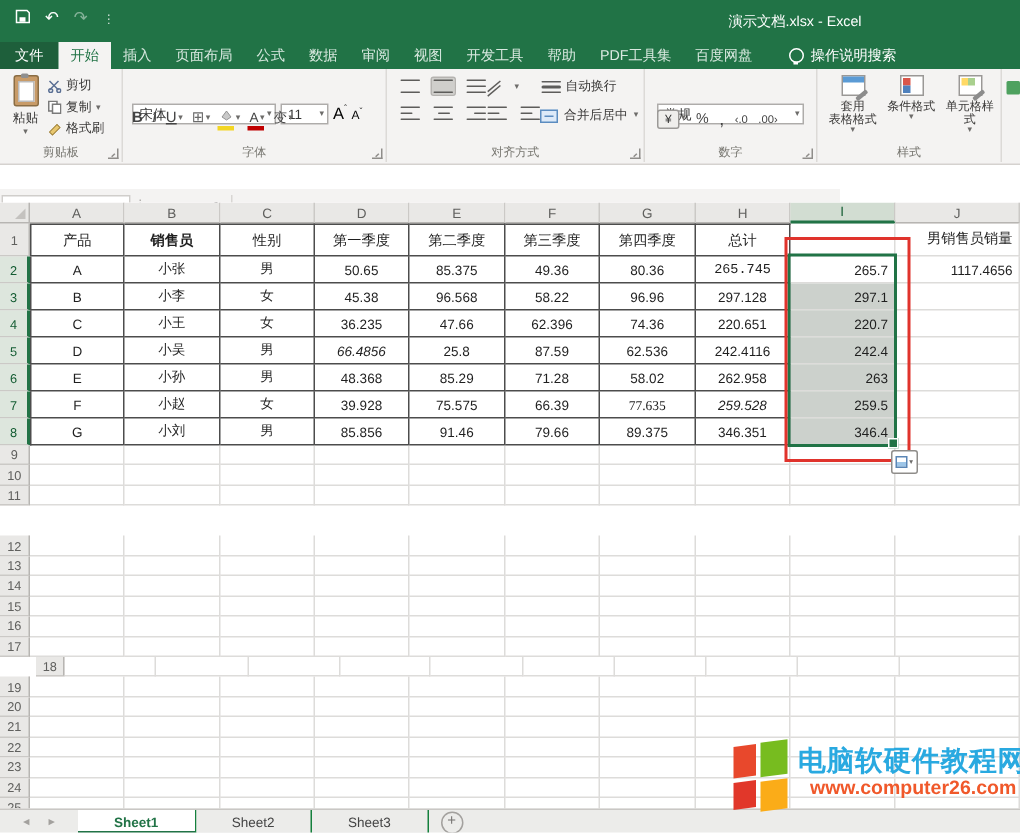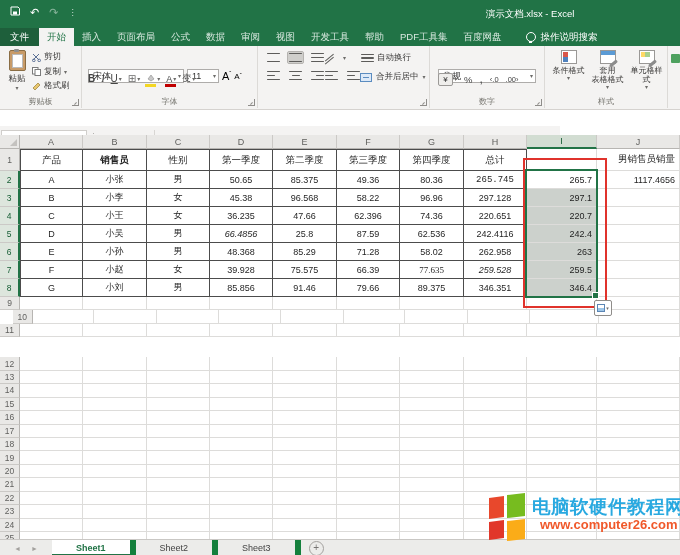--- a/index.html
+++ b/index.html
@@ -105,21 +105,21 @@
   .cell.active{background:#fff}
   .seloutline{position:absolute;left:525px;top:34px;width:73px;height:129px;border:2px solid #217346;box-sizing:border-box;pointer-events:none}
   .fillhandle{position:absolute;right:-3px;bottom:-3px;width:5px;height:5px;background:#217346;border:1px solid #fff}
   .redbox{position:absolute;left:523px;top:23px;width:84px;height:150px;border:2px solid #e0332c;box-sizing:border-box;pointer-events:none}
   .autofill{position:absolute;left:594px;top:165px;width:16px;height:14px;background:#fff;border:1px solid #8f8d8a;border-radius:2px;display:flex;align-items:center;justify-content:center;gap:1px}
   .autofill .pic{width:8px;height:8px;border:1px solid #5b86b5;background:linear-gradient(#fff 50%,#9ec6e8 50%);box-sizing:border-box}
   .autofill .dd{font-size:5px}
   
   .sheetbar{position:absolute;left:0;top:539px;width:680px;height:16px;background:#ececea;border-top:1px solid #c9c7c4;display:flex;align-items:stretch;font-size:9px}
   .navs{width:52px;display:flex;align-items:center;justify-content:center;gap:10px;color:#a3a19e;font-size:7px}
-  .stab{display:flex;align-items:center;padding:0 24px;color:#444;border-right:6px solid #15803d;background:#ececea}
+  .stab{display:flex;align-items:center;padding:0 24px;color:#444;border-right:1px solid #15803d;background:#ececea}
   .stab.active{background:#fff;color:#217346;font-weight:bold;box-shadow:inset 0 -2px 0 #217346}
   .addsheet{width:13px;height:13px;margin:1px 0 0 8px;border:1px solid #a3a19e;border-radius:50%;color:#767472;font-size:10px;line-height:11px;text-align:center;align-self:center}
   
   .wmark{position:absolute;left:488px;top:490px;width:192px;height:50px;pointer-events:none}
   .wlogo{position:absolute;left:0;top:0;width:40px;height:50px}
   .pane{position:absolute;transform:skewY(-7deg)}
   .wl-tl{left:1px;top:7px;width:15px;height:21px;background:#e8482c}
   .wl-tr{left:19px;top:4px;width:18px;height:23px;background:#77bc1f}
   .wl-bl{left:1px;top:31px;width:15px;height:18px;background:#e1372a}
   .wl-br{left:19px;top:30px;width:18px;height:20px;background:#fbac18}
@@ -308,20 +308,21 @@
             <i></i>
           </span>
         <span>自动换行</span>
       </div>
       <div class="wm">
         <span class="mcell"></span>
         <span>合并后居中</span>
         <span class="dd">▾</span>
       </div>
     </div>
+    <div class="glabel">对齐方式</div>
     <div class="launcher"></div>
   </div>
 
   <div class="grp" style="width:115px">
     <div class="fontrow1" style="left:8px">
       <div class="selbox" style="width:98px">
         <span>常规</span>
           <span class="dd">▾</span>
       </div>
     </div>
@@ -335,28 +336,28 @@
       <span class="decbtn">‹.0</span>
       <span class="decbtn">.00›</span>
     </div>
     <div class="glabel">数字</div>
     <div class="launcher"></div>
   </div>
 
   <div class="grp" style="width:123px">
     <div class="stybtns">
       <div class="sty">
-        <span class="sticon cf"></span>
-        <span>条件格式</span>
-        <span class="dd">▾</span>
-      </div>
-      <div class="sty">
         <span class="sticon ft"></span>
         <span>套用</span>
         <span>表格格式</span>
+        <span class="dd">▾</span>
+      </div>
+      <div class="sty">
+        <span class="sticon cf"></span>
+        <span>条件格式</span>
         <span class="dd">▾</span>
       </div>
       <div class="sty">
         <span class="sticon cs"></span>
         <span>单元格样式</span>
         <span class="dd">▾</span>
       </div>
     </div>
     <div class="glabel">样式</div>
   </div>
@@ -503,21 +504,21 @@
         <div class="cell" style="width: 64px;"></div>
         <div class="cell" style="width: 63px;"></div>
         <div class="cell" style="width: 63px;"></div>
         <div class="cell" style="width: 64px;"></div>
         <div class="cell" style="width: 63px;"></div>
         <div class="cell" style="width: 64px;"></div>
         <div class="cell" style="width: 63px;"></div>
         <div class="cell right" style="width: 70px;"></div>
         <div class="cell right" style="width: 83px;"></div>
       </div>
-      <div class="grow" style="height: 13.45px; margin-left: 13px;">
+      <div class="grow" style="height: 13.45px;">
         <div class="rh">10</div>
         <div class="cell" style="width: 63px;"></div>
         <div class="cell" style="width: 64px;"></div>
         <div class="cell" style="width: 63px;"></div>
         <div class="cell" style="width: 63px;"></div>
         <div class="cell" style="width: 64px;"></div>
         <div class="cell" style="width: 63px;"></div>
         <div class="cell" style="width: 64px;"></div>
         <div class="cell" style="width: 63px;"></div>
         <div class="cell right" style="width: 70px;"></div>
@@ -607,21 +608,21 @@
         <div class="cell" style="width: 64px;"></div>
         <div class="cell" style="width: 63px;"></div>
         <div class="cell" style="width: 63px;"></div>
         <div class="cell" style="width: 64px;"></div>
         <div class="cell" style="width: 63px;"></div>
         <div class="cell" style="width: 64px;"></div>
         <div class="cell" style="width: 63px;"></div>
         <div class="cell right" style="width: 70px;"></div>
         <div class="cell right" style="width: 83px;"></div>
       </div>
-      <div class="grow" style="height: 13.45px;">
+      <div class="grow" style="height: 13.45px; margin-left: 24px;">
         <div class="rh">18</div>
         <div class="cell" style="width: 63px;"></div>
         <div class="cell" style="width: 64px;"></div>
         <div class="cell" style="width: 63px;"></div>
         <div class="cell" style="width: 63px;"></div>
         <div class="cell" style="width: 64px;"></div>
         <div class="cell" style="width: 63px;"></div>
         <div class="cell" style="width: 64px;"></div>
         <div class="cell" style="width: 63px;"></div>
         <div class="cell right" style="width: 70px;"></div>

